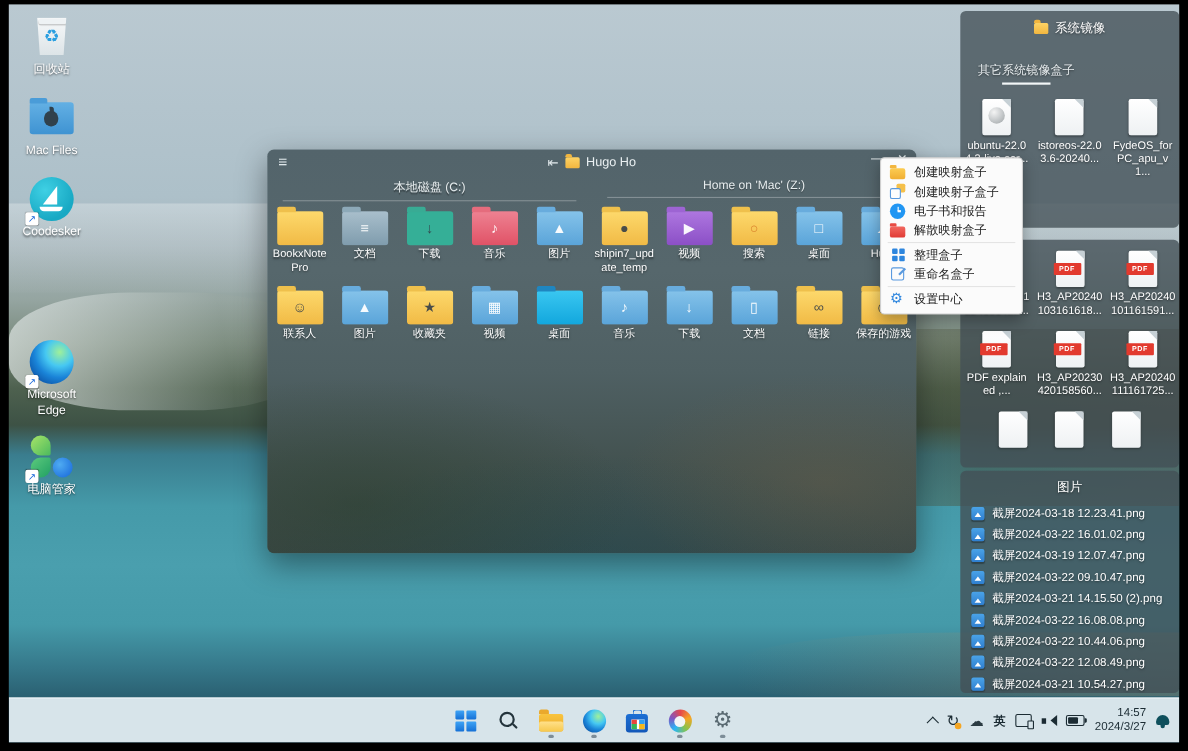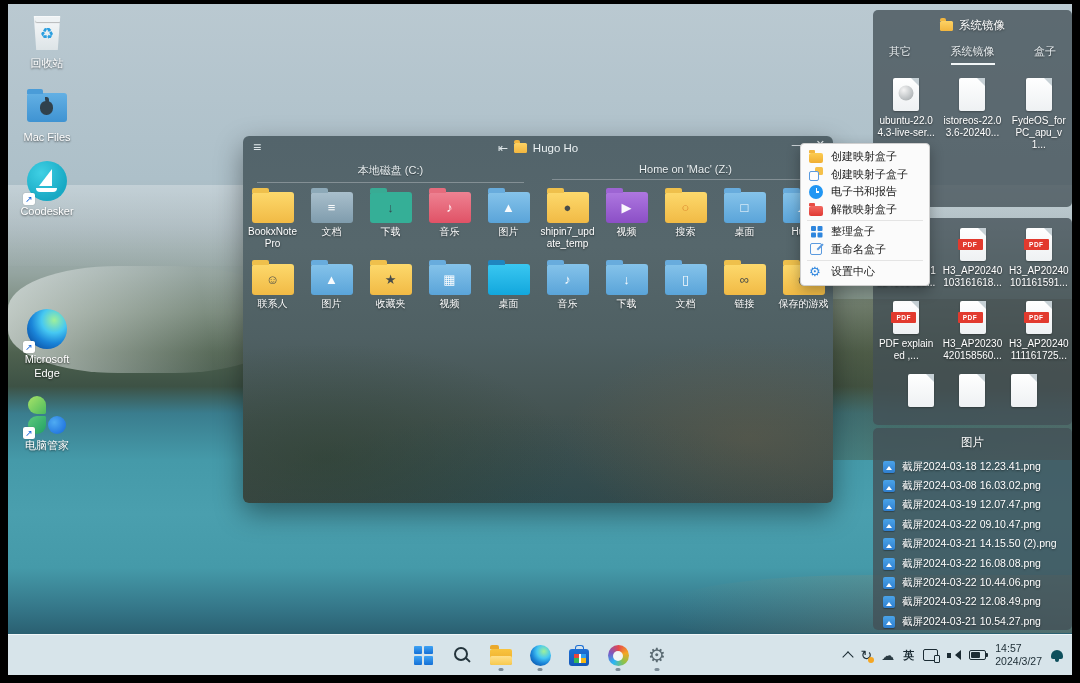--- a/index.html
+++ b/index.html
@@ -102,21 +102,21 @@
   .mi-rename{border:1.5px solid #5a9adf;border-radius:2px;width:10px;height:10px;margin:1px;}
   .mi-rename::after{content:"";position:absolute;right:-3px;top:2px;width:8px;height:1.6px;background:#5a9adf;transform:rotate(-45deg);}
   .mi-gear::before{content:"⚙";font-family:"DejaVu Sans",sans-serif;font-size:13px;color:#2e86de;position:absolute;left:0;top:-1px;}
 
   
   .widget{position:absolute;left:865px;width:199px;background:rgba(66,80,86,.78);border-radius:5px;overflow:hidden;box-sizing:border-box;}
   .w-head{display:flex;align-items:center;justify-content:center;gap:6px;padding-top:8px;font-size:11.5px;color:#fff;text-shadow:0 1px 2px rgba(0,0,0,.5);}
   .w1{top:6px;height:197px;}
   .w2{top:214px;height:207px;}
   .w3{top:424px;height:202px;}
-  .tabs{display:flex;justify-content:space-between;padding:0 16px;margin-top:11px;}
+  .tabs{display:flex;justify-content:flex-start;padding:0 16px;margin-top:23px;}
   .tab{font-size:11px;color:#e9eef0;padding-bottom:4px;cursor:pointer;text-shadow:0 1px 2px rgba(0,0,0,.5);}
   .tab.active{border-bottom:2px solid #f2f6f7;}
   .w-files{display:flex;margin-top:13px;}
   .w-fcell{width:33.33%;display:flex;flex-direction:column;align-items:center;cursor:pointer;}
   .fico{position:relative;width:26px;height:33px;border-radius:2px;background:linear-gradient(#ffffff,#eef1f3);box-shadow:0 1px 2px rgba(0,0,0,.3);flex:none;}
   .fico::before{content:"";position:absolute;top:0;right:0;border-style:solid;border-width:0 8px 8px 0;border-color:transparent #c6d0d5 transparent transparent;}
   .iso::after{content:"";position:absolute;left:50%;top:45%;transform:translate(-50%,-50%);width:15px;height:15px;border-radius:50%;
     background:radial-gradient(circle at 35% 30%,#f4f4f4,#c3c7c9 55%,#9da2a4);}
   .pdf .pdfband{position:absolute;left:-2px;top:11px;width:25px;height:11px;background:#e23a2e;display:flex;align-items:center;justify-content:center;
     color:#fff;font-size:6.5px;font-weight:bold;letter-spacing:.5px;border-radius:1px;}
@@ -160,21 +160,21 @@
   .tr-cloud{font-size:13px;line-height:1;color:#2b3b43;cursor:pointer;}
   .tr-ime{font-size:11px;font-weight:bold;cursor:pointer;}
   .tr-cast{width:13px;height:10px;border:1.3px solid #1b2b33;border-radius:2px;position:relative;cursor:pointer;}
   .tr-cast::after{content:"";position:absolute;right:-3px;bottom:-2.5px;width:4px;height:6px;background:#d7e4ea;border:1.3px solid #1b2b33;border-radius:1px;}
   .tr-spk{width:13px;height:11px;position:relative;cursor:pointer;}
   .tr-spk::before{content:"";position:absolute;left:0;top:3px;width:4px;height:5px;background:#1b2b33;}
   .tr-spk::after{content:"";position:absolute;left:2px;top:0;width:0;height:0;border-style:solid;border-width:5.5px 6px;border-color:transparent #1b2b33 transparent transparent;}
   .tr-batt{width:15px;height:8px;border:1.2px solid #1b2b33;border-radius:2px;position:relative;cursor:pointer;}
   .tr-batt::before{content:"";position:absolute;left:1px;top:1px;bottom:1px;width:9px;background:#1b2b33;border-radius:1px;}
   .tr-batt::after{content:"";position:absolute;right:-3px;top:1.5px;width:1.8px;height:4px;background:#1b2b33;border-radius:0 1px 1px 0;}
-  .tr-clock{font-size:10.5px;line-height:1.25;cursor:pointer;}
+  .tr-clock{text-align:right;font-size:10.5px;line-height:1.25;cursor:pointer;}
   .tr-bell{width:12px;height:13px;position:relative;cursor:pointer;}
   .tr-bell::before{content:"";position:absolute;left:0;top:1px;width:12px;height:9px;background:#0e4f5c;border-radius:6px 6px 2px 2px;}
   .tr-bell::after{content:"";position:absolute;left:4px;bottom:0;width:4px;height:2.5px;background:#0e4f5c;border-radius:0 0 2px 2px;}
 </style>
 </head>
 <body>
 
 <div class="screen">
   <div class="desktop">
     <div class="wp-blob wp-mist"></div>
@@ -485,21 +485,21 @@
       <div class="w-head" style="padding-top:7px;">
         <span>图片</span>
       </div>
       <div class="piclist">
         <div class="pic-row">
             <span class="imgicon"></span>
             <span class="pic-name">截屏2024-03-18 12.23.41.png</span>
           </div>
           <div class="pic-row">
             <span class="imgicon"></span>
-            <span class="pic-name">截屏2024-03-08 16.03.02.png</span>
+            <span class="pic-name">截屏2024-03-22 16.01.02.png</span>
           </div>
           <div class="pic-row">
             <span class="imgicon"></span>
             <span class="pic-name">截屏2024-03-19 12.07.47.png</span>
           </div>
           <div class="pic-row">
             <span class="imgicon"></span>
             <span class="pic-name">截屏2024-03-22 09.10.47.png</span>
           </div>
           <div class="pic-row">

